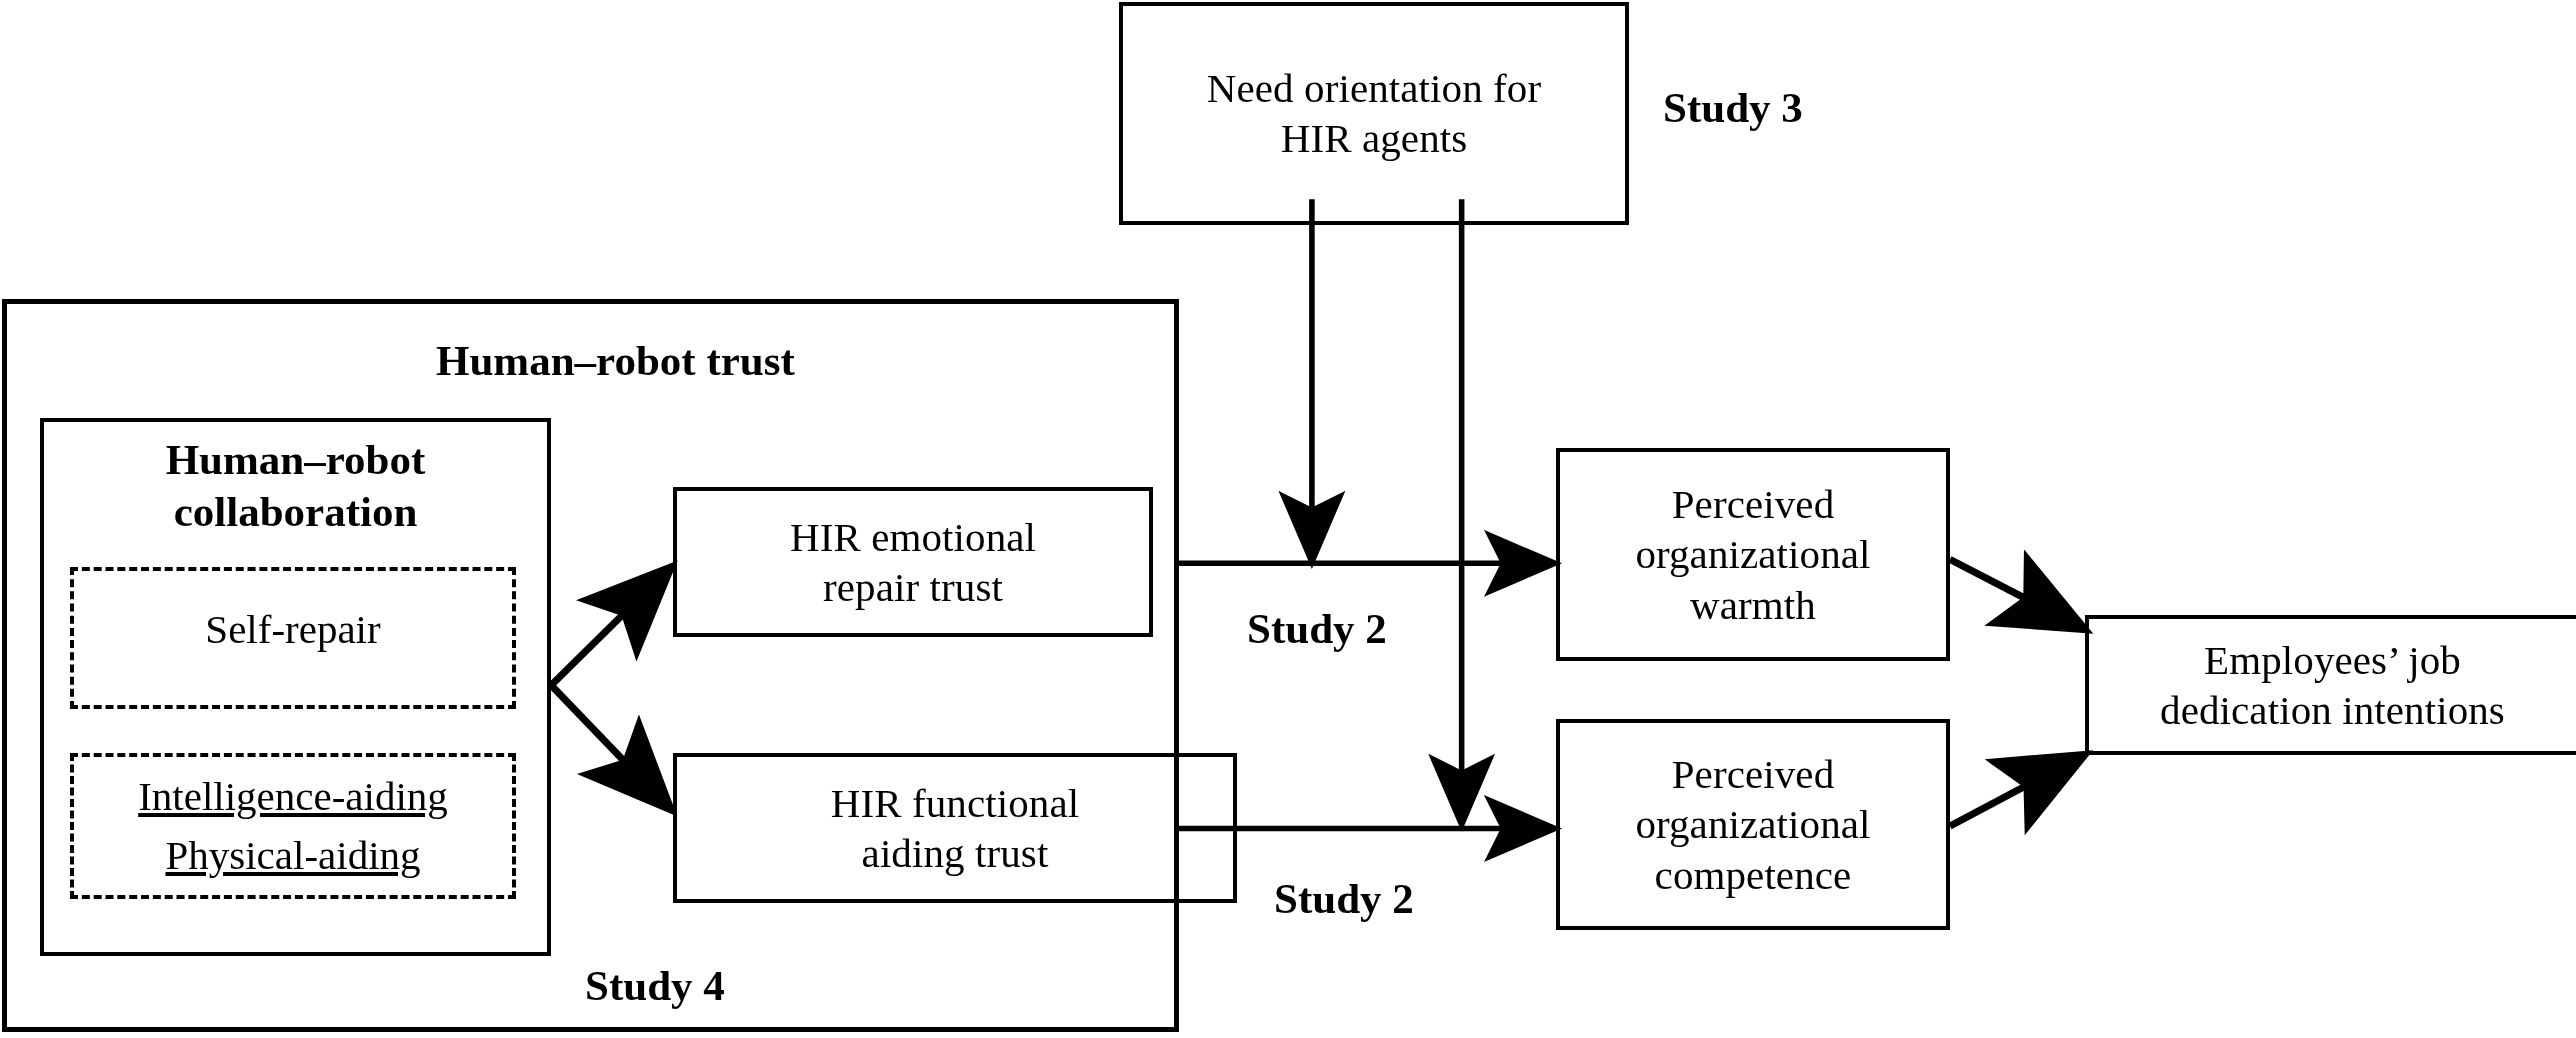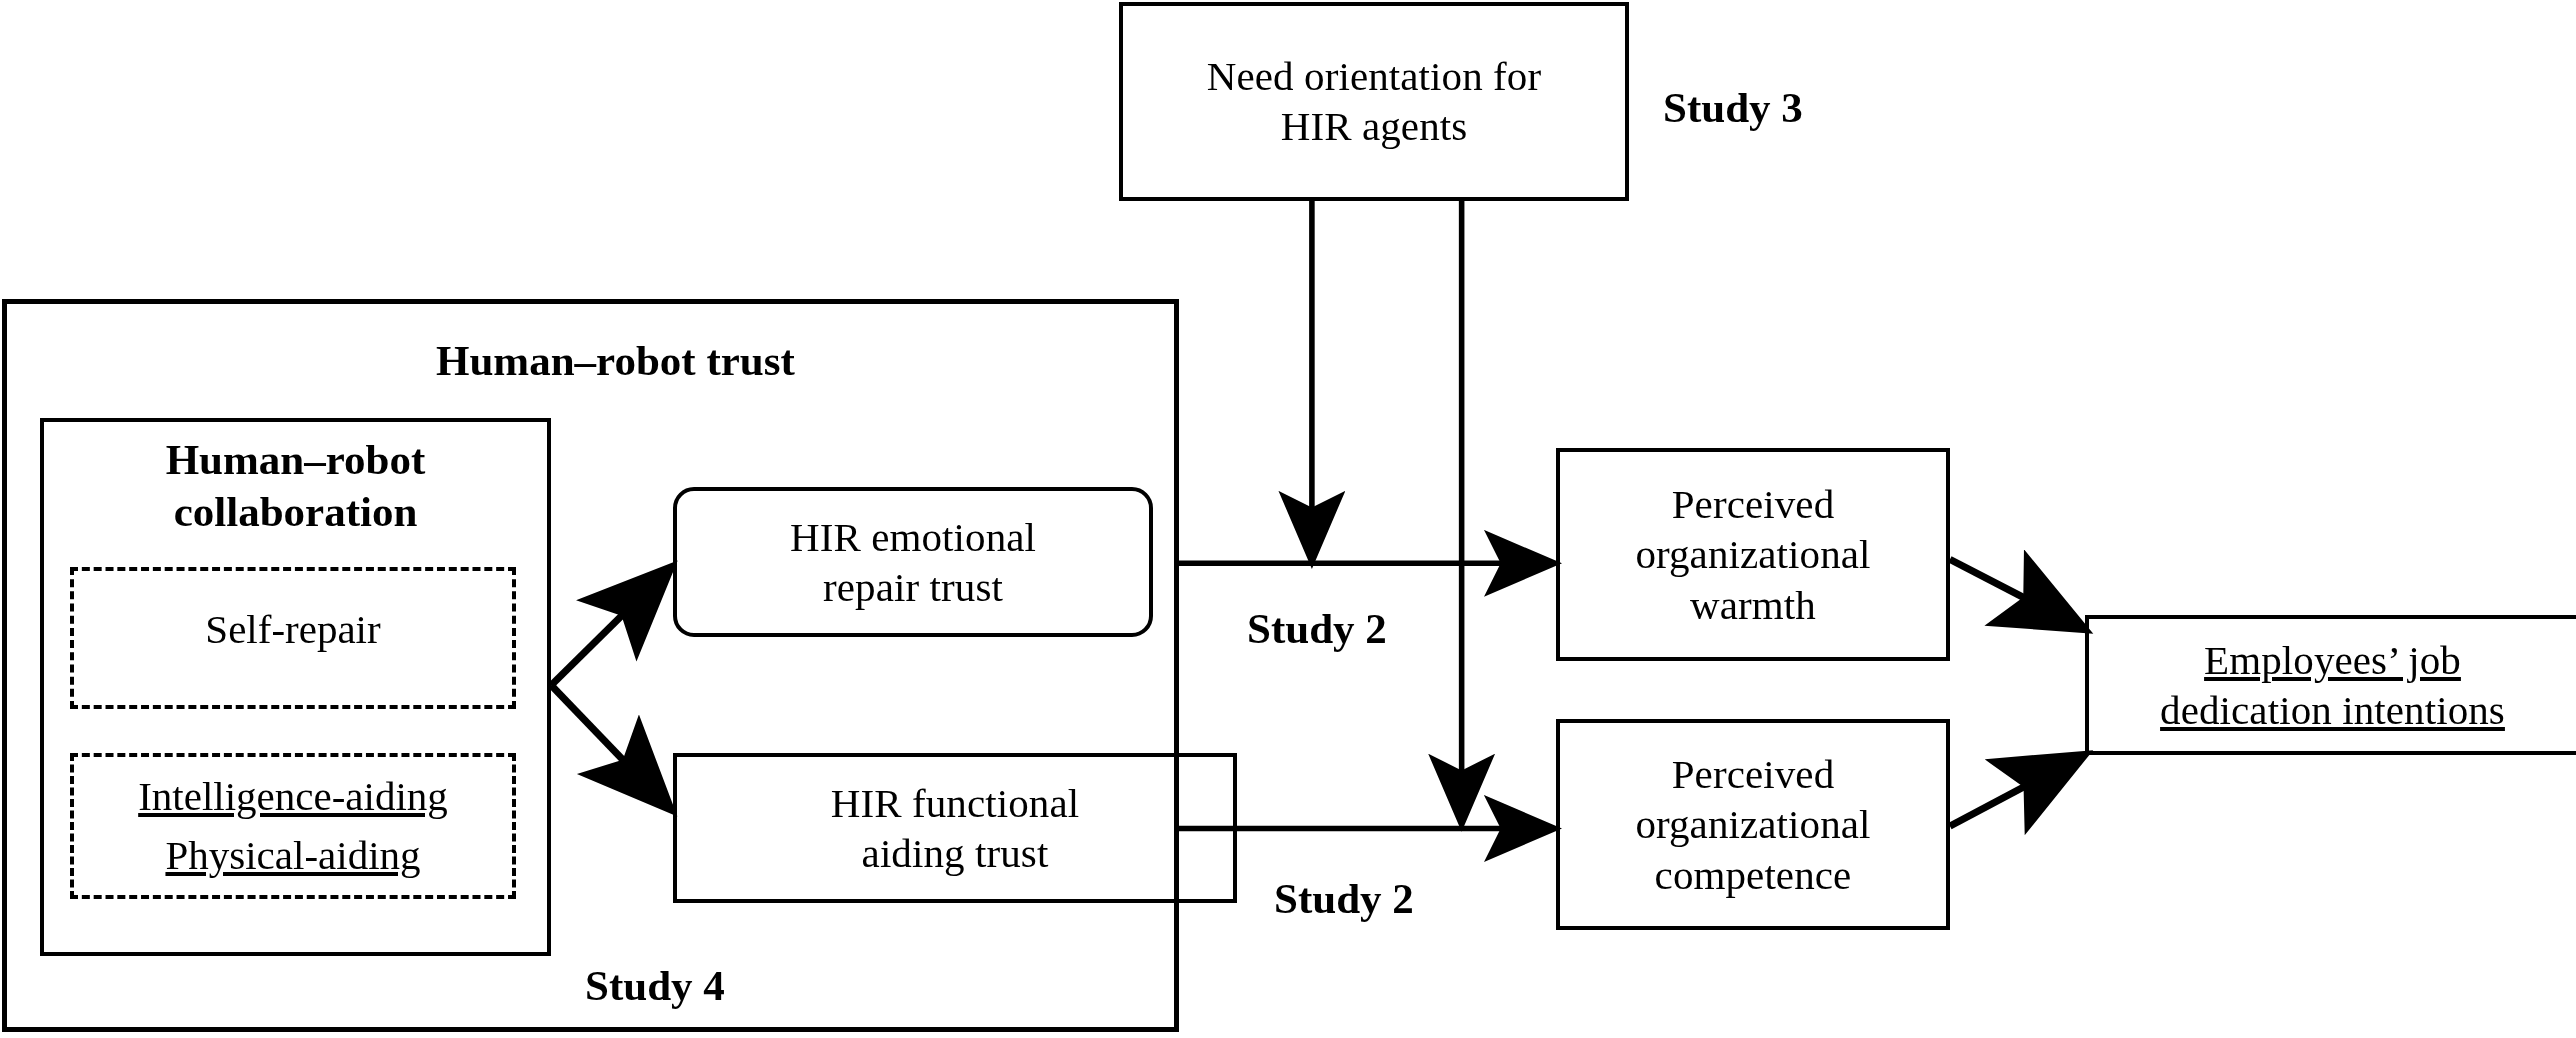--- a/index.html
+++ b/index.html
@@ -112,21 +112,21 @@
 
     <line x1="692" y1="860" x2="838" y2="716" stroke="#000000" stroke-width="9" marker-end="url(#ah)"></line>
 
     <line x1="692" y1="860" x2="838" y2="1012" stroke="#000000" stroke-width="9" marker-end="url(#ah)"></line>
 
     <line x1="2448" y1="702" x2="2612" y2="787" stroke="#000000" stroke-width="9" marker-end="url(#ah)"></line>
 
     <line x1="2448" y1="1037" x2="2612" y2="950" stroke="#000000" stroke-width="9" marker-end="url(#ah)"></line>
   </svg>
 
-  <div class="box" style="left:1119px; top:1.6px; width:510px; height:199px;">
+  <div class="box" style="left:1119px; top:1.6px; width:510px; height:223px;">
     <span class="box-label" style="white-space:pre-line;">Need orientation for
 HIR agents</span>
   </div>
 
   <div class="study-label" style="left:1663px; top:68px;">Study 3</div>
 
   <div class="container-outer" style="left:1.6px; top:299px; width:1177px; height:733px;"></div>
 
   <div class="heading-bold" style="left:418px; top:335px;margin-left:18px;">Human–robot trust</div>
 
@@ -139,21 +139,21 @@
     <span class="dashed-line" style="margin-bottom:17.5px;">Self-repair</span>
   </div>
 
   <div class="dashed-box" style="left:70px; top:753px; width:446px; height:146px;text-decoration:underline;">
     <span class="dashed-line" style="margin-bottom:17.5px;">Intelligence-aiding</span>
     <span class="dashed-line">Physical-aiding</span>
   </div>
 
   <div class="study-label" style="left:585px; top:946px;">Study 4</div>
 
-  <div class="box" style="left:673px; top:487px; width:480px; height:150px;border-radius:21px;">
+  <div class="box" style="left:673px; top:487px; width:480px; height:150px;">
     <span class="box-label" style="white-space:pre-line;">HIR emotional
 repair trust</span>
   </div>
 
   <div class="box" style="left:673px; top:753px; width:564px; height:150px;">
     <span class="box-label" style="white-space:pre-line;">HIR functional
 aiding trust</span>
   </div>
 
   <div class="study-label" style="left:1247px; top:589px;">Study 2</div>
@@ -166,18 +166,18 @@
 warmth</span>
   </div>
 
   <div class="box" style="left:1556px; top:719px; width:394px; height:211px;">
     <span class="box-label" style="white-space:pre-line;">Perceived
 organizational
 competence</span>
   </div>
 
   <div class="box" style="left:2085px; top:615px; width:491px; height:140px; border-right-width:0;">
-    <span class="box-label" style="white-space:pre-line;text-decoration:underline;">Employees’ job
+    <span class="box-label" style="white-space:pre-line;">Employees’ job
 dedication intentions</span>
   </div>
 
 </div>
 
 
 </body></html>

